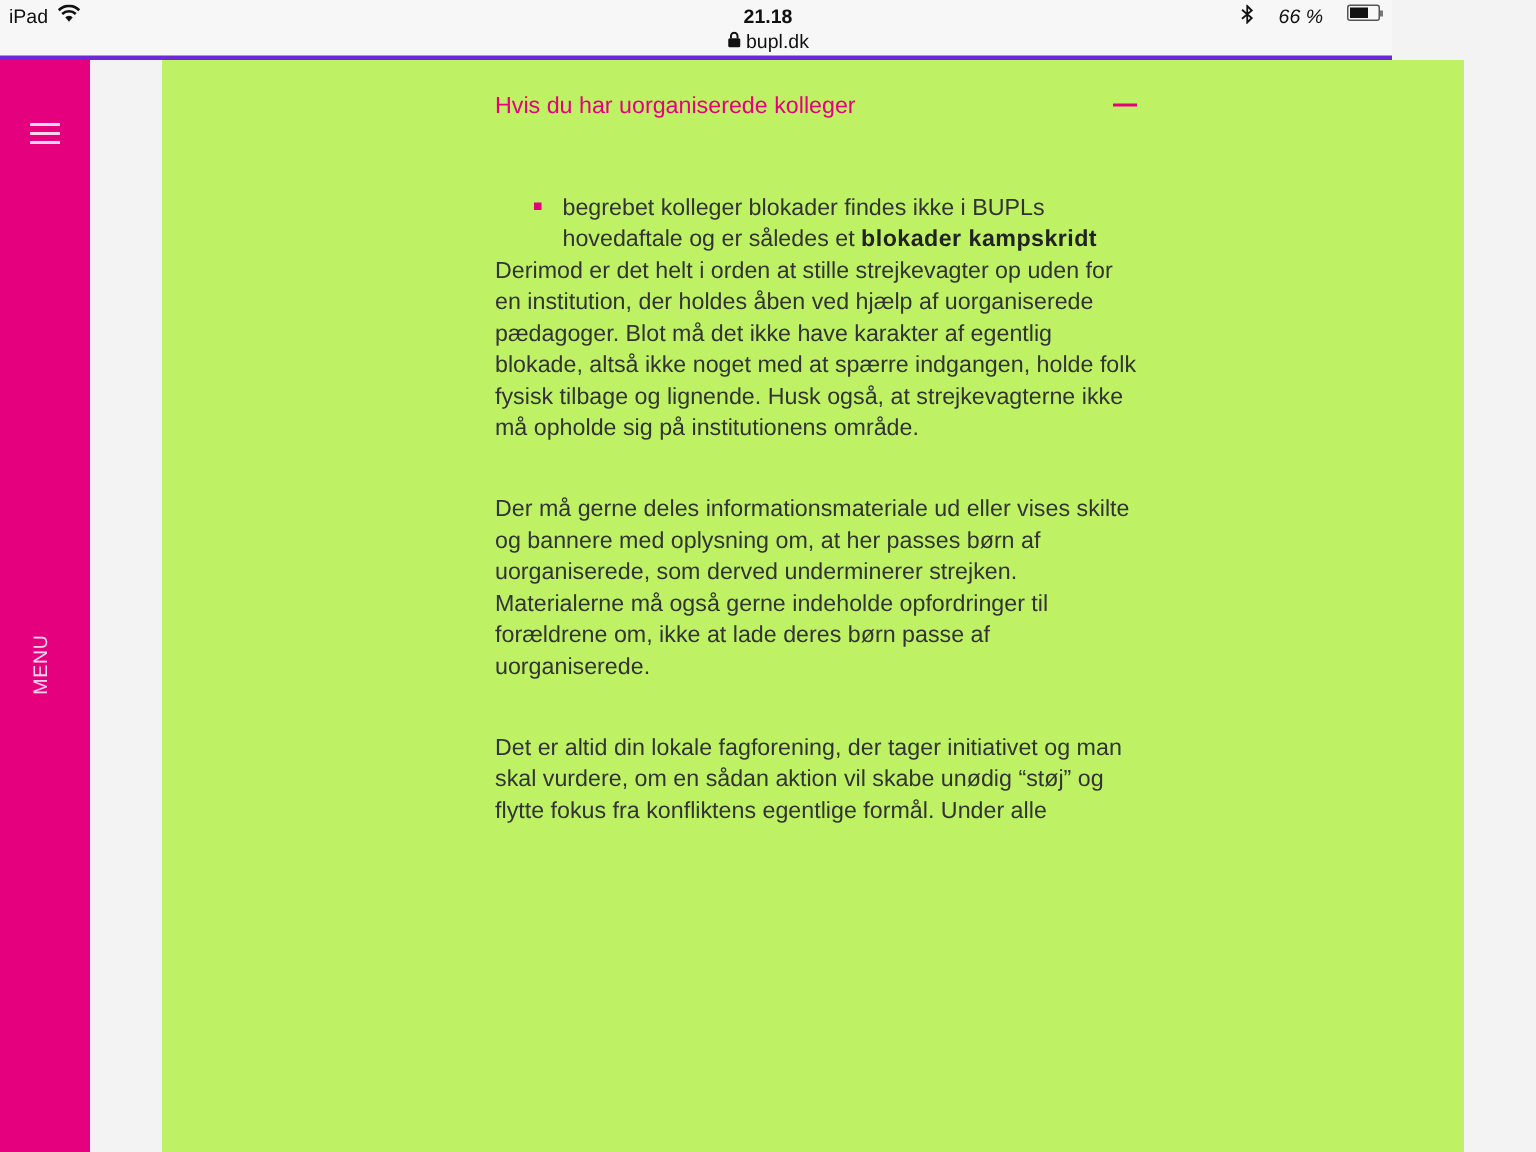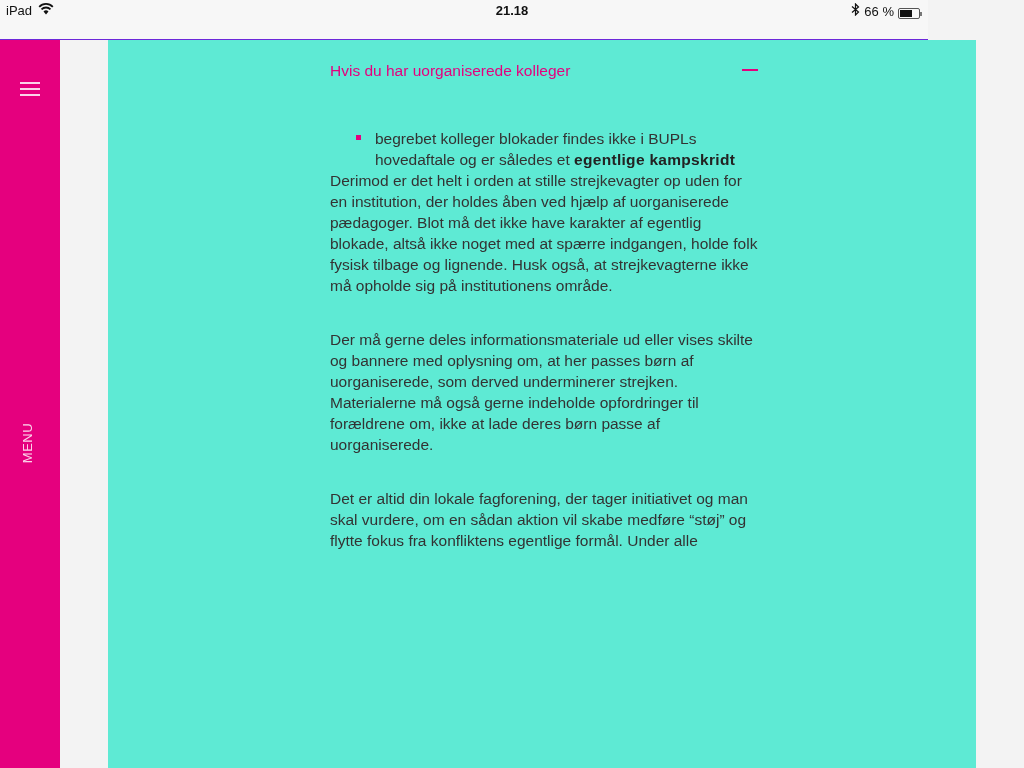--- a/index.html
+++ b/index.html
@@ -1,32 +1,32 @@
 <!DOCTYPE html>
 <html><head>
 <meta charset="utf-8">
 <style>
   * { box-sizing: border-box; margin: 0; padding: 0; }
   html, body { width: 1024px; height: 768px; overflow: hidden; background: #f3f3f3; font-family: "Liberation Sans", sans-serif; }
-  .statusbar { position: absolute; left: 0; top: 0; width: 928px; height: 40px; background: #f7f7f7; border-bottom: 1px solid #6d28d9; color: #111; }
+  .statusbar { position: absolute; left: 0; top: 0; width: 928px; height: 40px; background: #f7f7f7; border-bottom: 3px solid #6d28d9; color: #111; }
   .sb-left { position: absolute; left: 6px; top: 3px; font-size: 13px; display: flex; align-items: center; gap: 6px; }
   .sb-time { position: absolute; left: 0; width: 1024px; top: 3px; text-align: center; font-size: 13px; font-weight: bold; }
   .sb-url { position: absolute; left: 0; width: 1024px; top: 20px; text-align: center; font-size: 13px; }
-  .sb-right { position: absolute; right: 8px; top: 3px; font-size: 13px; display: flex; align-items: flex-end; gap: 4px; }
+  .sb-right { position: absolute; right: 8px; top: 3px; font-size: 13px; display: flex; align-items: flex-start; gap: 16px; font-style: italic; }
   .battery { width: 22px; height: 11px; border: 1px solid #555; border-radius: 2px; padding: 1px; position: relative; }
   .battery .fill { height: 100%; background: #111; }
   .battery::after { content: ""; position: absolute; right: -3px; top: 3px; width: 2px; height: 4px; background: #777; }
   .sidebar { position: absolute; left: 0; top: 40px; width: 60px; height: 728px; background: #e5007e; }
   .hamburger { position: absolute; left: 20px; top: 42px; width: 20px; height: 14px; cursor: pointer; }
   .hamburger span { position: absolute; left: 0; width: 20px; height: 2px; background: #fbd3ea; }
   .hamburger span:nth-child(1) { top: 0; }
   .hamburger span:nth-child(2) { top: 6px; }
   .hamburger span:nth-child(3) { top: 12px; }
   .menu-label { position: absolute; left: 27px; top: 403px; transform: translate(-50%, -50%) rotate(-90deg); color: #fbd3ea; font-size: 13px; letter-spacing: 0.5px; white-space: nowrap; }
-  .page { position: absolute; left: 108px; top: 40px; width: 868px; height: 728px; background: #5eead4; }
+  .page { position: absolute; left: 108px; top: 40px; width: 868px; height: 728px; background: #bef264; }
   .content { position: absolute; left: 222px; top: 0; width: 430px; color: #333; font-size: 15.5px; line-height: 21px; }
   .acc-header { display: flex; justify-content: space-between; align-items: center; height: 60px; color: #e5007e; font-size: 15.5px; cursor: pointer; }
   .acc-minus { width: 16px; height: 2px; background: #e5007e; margin-right: 2px; }
   .para { margin-top: 33px; }
   .para:first-of-type { margin-top: 0; }
   .acc-body { padding-top: 16px; }
   ul.bullets { list-style: none; margin: 12px 0 0 24px; }
   ul.bullets li { position: relative; padding-left: 21px; }
   ul.bullets li::before { content: ""; position: absolute; left: 2px; top: 7px; width: 5px; height: 5px; background: #e5007e; }
   b { color: #222; font-weight: bold; letter-spacing: 0.3px; }
@@ -39,20 +39,29 @@
     <span>iPad</span>
     <span>
       <svg width="16" height="12" viewBox="0 0 16 12">
           <path d="M8 11.5 L5.5 8.5 A3.5 3.5 0 0 1 10.5 8.5 Z" fill="#111"></path>
           <path d="M3.5 6.3 A6.5 6.5 0 0 1 12.5 6.3" stroke="#111" stroke-width="1.8" fill="none"></path>
           <path d="M1.2 3.8 A9.5 9.5 0 0 1 14.8 3.8" stroke="#111" stroke-width="1.8" fill="none"></path>
         </svg>
     </span>
   </div>
   <div class="sb-time">21.18</div>
+  <div class="sb-url">
+    <span>
+      <svg width="9" height="11" viewBox="0 0 9 11">
+          <rect x="0.5" y="4.5" width="8" height="6" rx="1" fill="#111"></rect>
+          <path d="M2.3 4.5 V3 A2.2 2.2 0 0 1 6.7 3 V4.5" stroke="#111" stroke-width="1.3" fill="none"></path>
+        </svg>
+    </span>
+    <span>bupl.dk</span>
+  </div>
   <div class="sb-right">
     <span>
       <svg width="9" height="13" viewBox="0 0 9 13">
           <path d="M1 3.5 L7.5 9 L4.5 12 V1 L7.5 4 L1 9.5" stroke="#111" stroke-width="1.2" fill="none"></path>
         </svg>
     </span>
     <span>66 %</span>
     <span class="battery">
         <div class="fill" id="battery-fill" style="width: 66%;"></div>
       </span>
@@ -69,20 +78,20 @@
 </div>
 
 <div class="page">
   <div class="content">
     <div class="acc-header">
       <span>Hvis du har uorganiserede kolleger</span>
       <span class="acc-minus"></span>
     </div>
     <div class="acc-body">
       <ul class="bullets">
-        <li><span>begrebet kolleger blokader findes ikke i BUPLs hovedaftale og er således et </span><b>egentlige kampskridt</b><span></span></li>
+        <li><span>begrebet kolleger blokader findes ikke i BUPLs hovedaftale og er således et </span><b>blokader kampskridt</b><span></span></li>
       </ul>
       <p class="para">Derimod er det helt i orden at stille strejkevagter op uden for en institution, der holdes åben ved hjælp af uorganiserede pædagoger. Blot må det ikke have karakter af egentlig blokade, altså ikke noget med at spærre indgangen, holde folk fysisk tilbage og lignende. Husk også, at strejkevagterne ikke må opholde sig på institutionens område.</p>
       <p class="para">Der må gerne deles informationsmateriale ud eller vises skilte og bannere med oplysning om, at her passes børn af uorganiserede, som derved underminerer strejken. Materialerne må også gerne indeholde opfordringer til forældrene om, ikke at lade deres børn passe af uorganiserede.</p>
-      <p class="para">Det er altid din lokale fagforening, der tager initiativet og man skal vurdere, om en sådan aktion vil skabe medføre “støj” og flytte fokus fra konfliktens egentlige formål. Under alle</p>
+      <p class="para">Det er altid din lokale fagforening, der tager initiativet og man skal vurdere, om en sådan aktion vil skabe unødig “støj” og flytte fokus fra konfliktens egentlige formål. Under alle</p>
     </div>
   </div>
 </div>
 
 </body></html>

